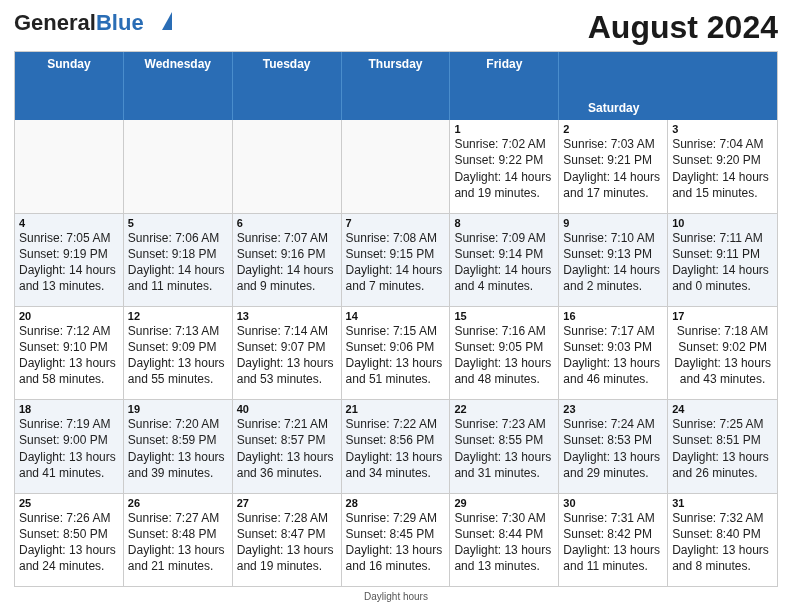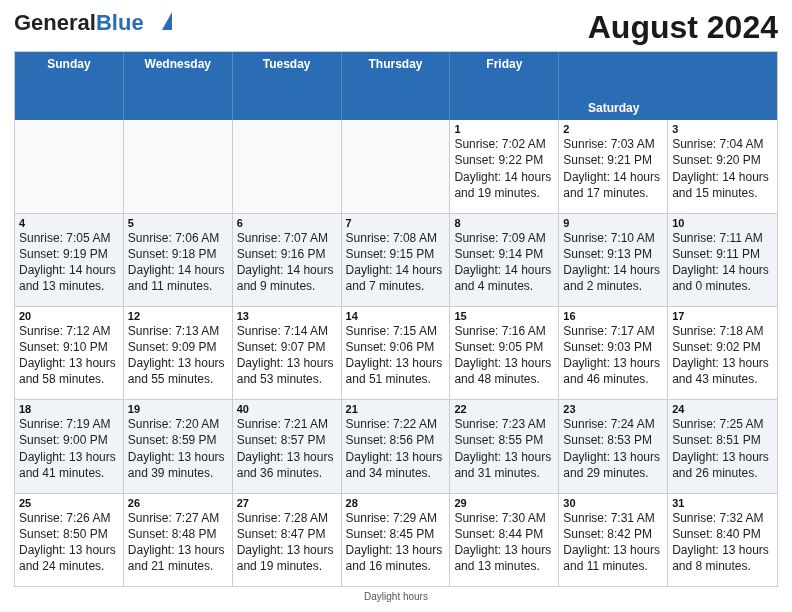--- a/index.html
+++ b/index.html
@@ -271,21 +271,21 @@
           </div>
           <div class="cal-cell">
             <div class="day-num">16</div>
             <div class="cell-text" style="white-space: pre-line;">Sunrise: 7:17 AM
 Sunset: 9:03 PM
 Daylight: 13 hours
 and 46 minutes.</div>
           </div>
           <div class="cal-cell">
             <div class="day-num">17</div>
-            <div class="cell-text" style="white-space: pre-line;">Sunrise: 7:18 AM
+            <div class="cell-text" style="white-space: pre-line; text-align: center;">Sunrise: 7:18 AM
 Sunset: 9:02 PM
 Daylight: 13 hours
 and 43 minutes.</div>
           </div>
         </div>
         <div class="cal-week">
           <div class="cal-cell alt-row">
             <div class="day-num">18</div>
             <div class="cell-text" style="white-space: pre-line;">Sunrise: 7:19 AM
 Sunset: 9:00 PM

